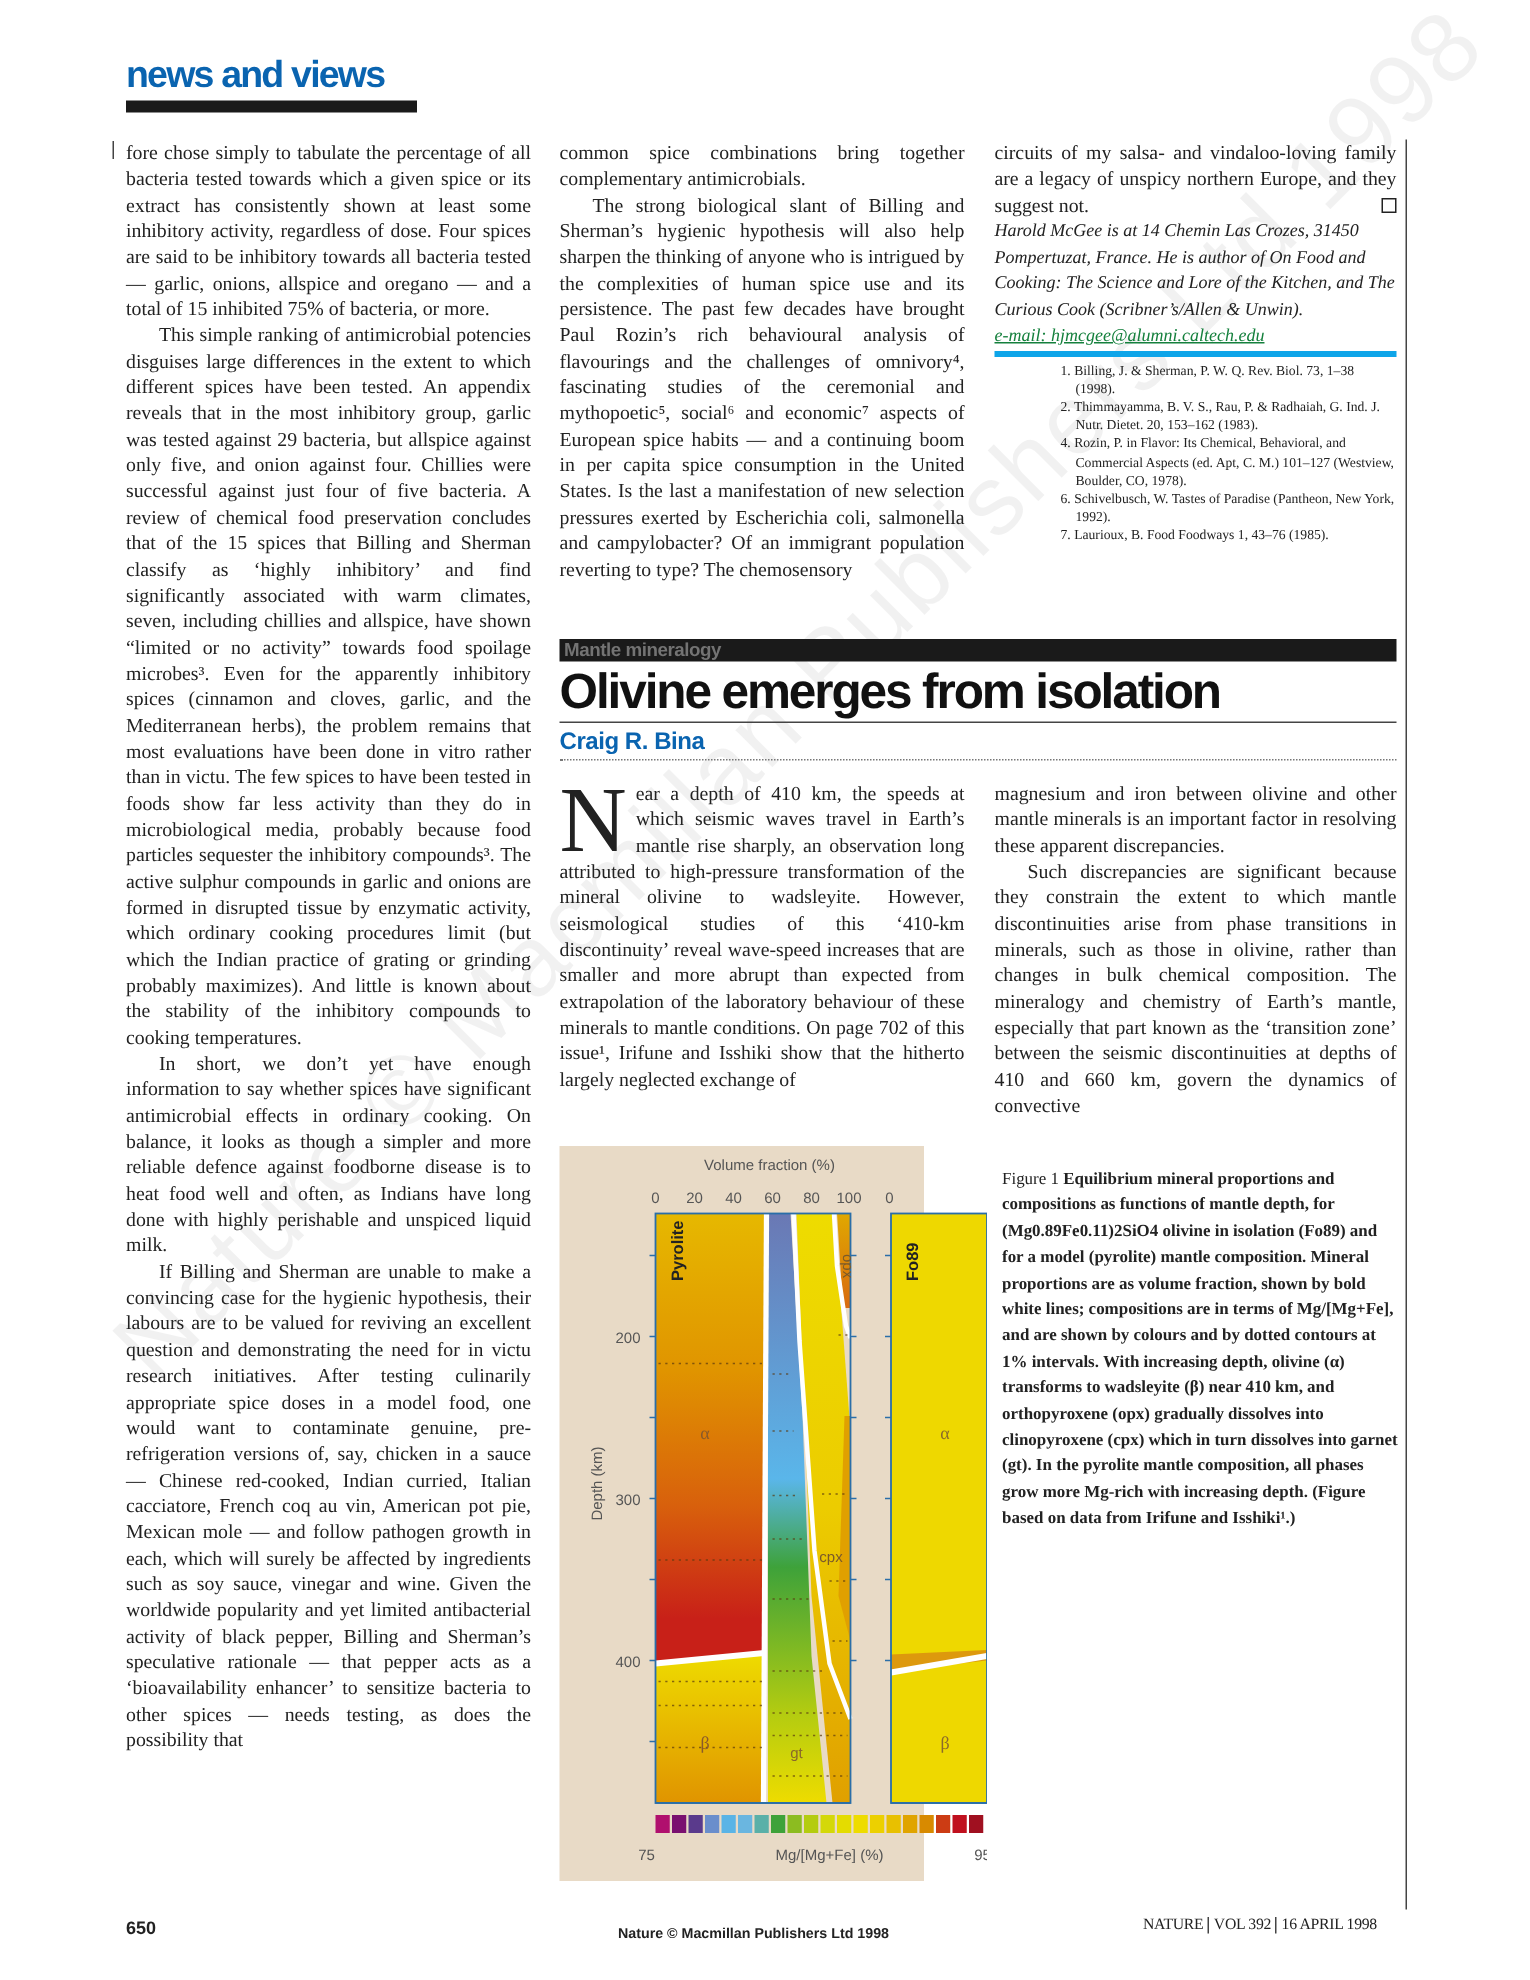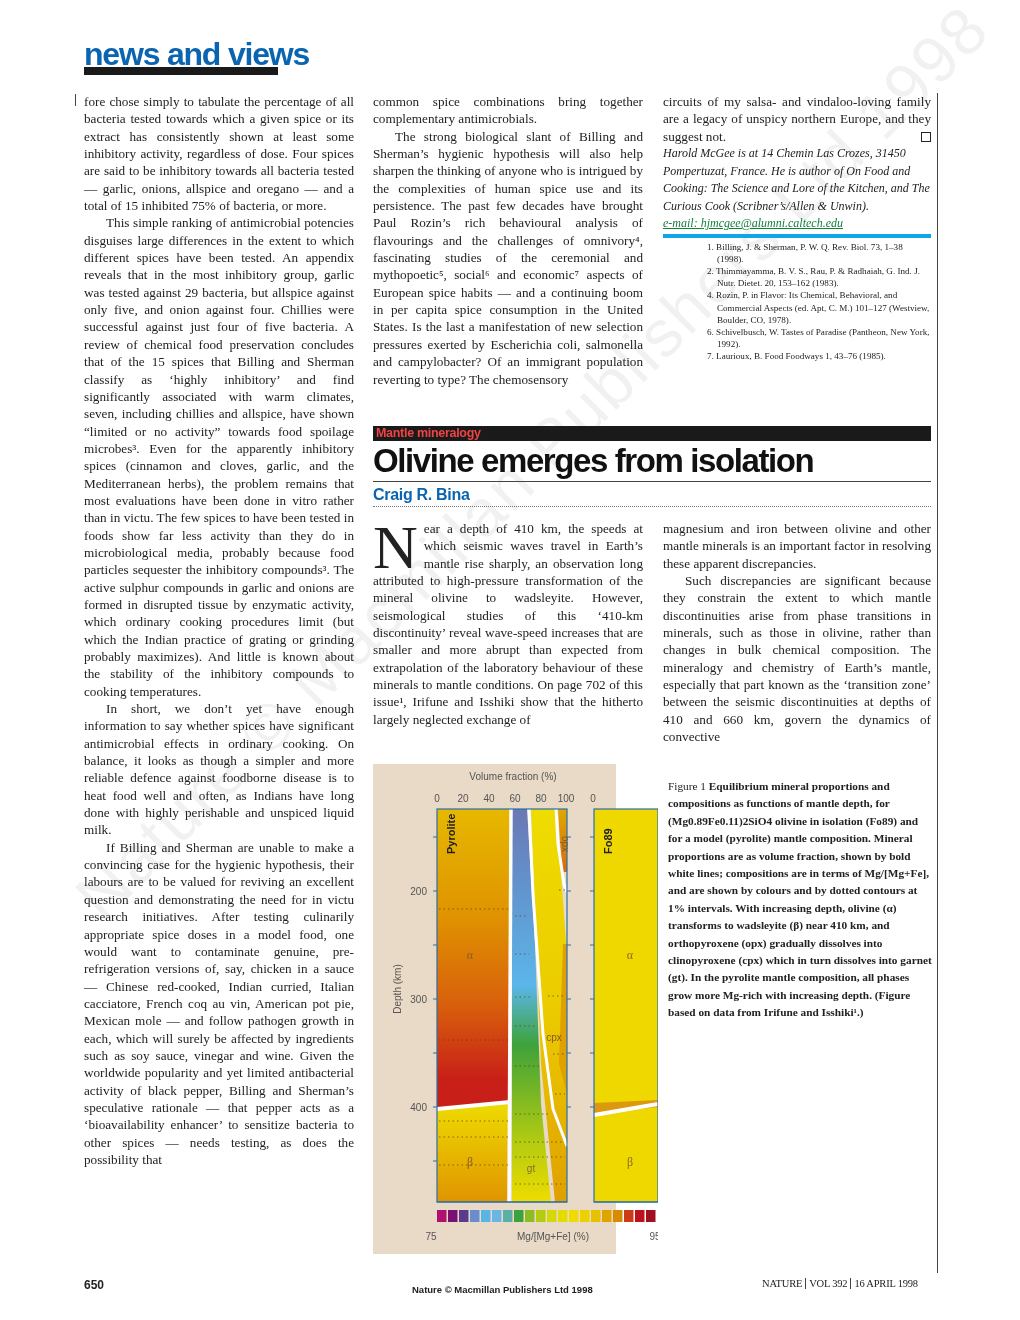--- a/index.html
+++ b/index.html
@@ -1,35 +1,35 @@
 <!DOCTYPE html>
 <html><head>
 <meta charset="utf-8">
 <style>
   * { box-sizing: border-box; margin: 0; padding: 0; }
   body { width: 1020px; height: 1320px; background: #fff; position: relative; overflow: hidden;
          font-family: "Liberation Serif", "DejaVu Serif", serif; color: #222; }
   .abs { position: absolute; }
   .section-label { left: 84px; top: 36px; font-family: "Liberation Sans", sans-serif; font-weight: bold;
-                   font-size: 32px; letter-spacing: -1.2px; color: #0a64b0; }
+                   font-size: 25px; letter-spacing: -1.2px; color: #0a64b0; }
   .section-bar { left: 84px; top: 67px; width: 194px; height: 8px; background: #1a1a1a; }
   .col { position: absolute; font-size: 13.2px; line-height: 17.35px; text-align: justify; }
   .col p { margin: 0; }
   .col p.ind { text-indent: 22px; }
   .col1 { left: 84px; top: 93px; width: 270px; }
   .col2 { left: 373px; top: 93px; width: 270px; }
   .col3 { left: 663px; top: 93px; width: 268px; }
   .vline-left { left: 75px; top: 94px; width: 1px; height: 12px; background: #444; }
   .vline-right { left: 937px; top: 93px; width: 1px; height: 1180px; background: #444; }
   .bio { font-size: 12px; line-height: 17.5px; text-align: left; border-bottom: 4px solid #0ea5e9; padding-bottom: 1px; }
   .bio i { font-style: italic; }
   .refs { font-size: 9.1px; line-height: 12.2px; margin-top: 3px; text-align: left; }
   .refs li { list-style: none; padding-left: 10px; text-indent: -10px; margin-left: 44px; }
   .endbox { display: inline-block; width: 10px; height: 10px; border: 1px solid #222; float: right; margin-top: 4px; }
-  .kicker { left: 373px; top: 426px; width: 558px; height: 15px; background: #1a1a1a; color: #ef4444;
+  .kicker { left: 373px; top: 426px; width: 558px; height: 15px; background: #1a1a1a; color: #737373;
             font-family: "Liberation Sans", sans-serif; font-weight: bold; font-size: 12.5px; line-height: 15px; padding-left: 3px; letter-spacing: -0.3px; }
   .headline { left: 373px; top: 441px; font-family: "Liberation Sans", sans-serif; font-weight: bold; font-size: 33px;
               letter-spacing: -1.4px; line-height: 40px; color: #111; }
   .hl-rule { left: 373px; top: 481px; width: 558px; height: 1px; background: #444; }
   .author { left: 373px; top: 486px; font-family: "Liberation Sans", sans-serif; font-weight: bold; font-size: 16px; color: #0a64b0; letter-spacing: -0.3px; }
   .dot-rule { left: 373px; top: 506px; width: 558px; height: 0; border-top: 1px dotted #777; }
   .col2b { left: 373px; top: 520px; width: 270px; }
   .col3b { left: 663px; top: 520px; width: 268px; }
   .dropcap { float: left; font-size: 62px; line-height: 50px; margin: 2px 6px 0 0; font-family: "Liberation Serif", serif; }
   .figure { left: 373px; top: 764px; width: 243px; height: 490px; background: #e8dac6; }

